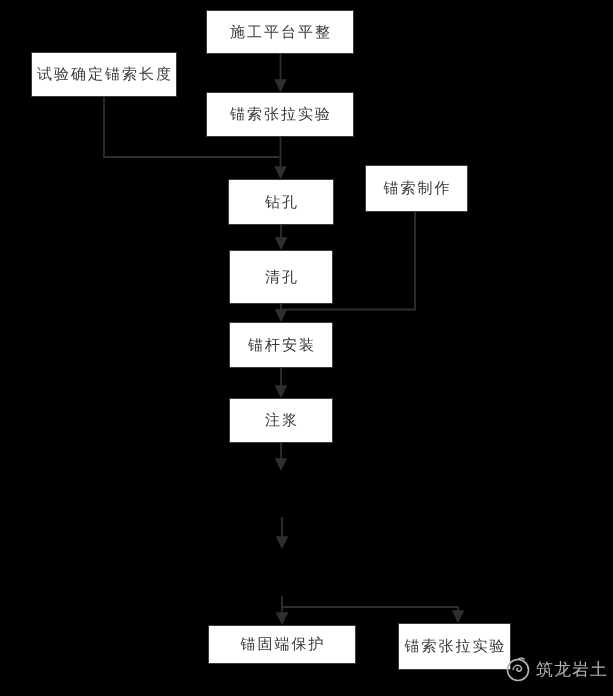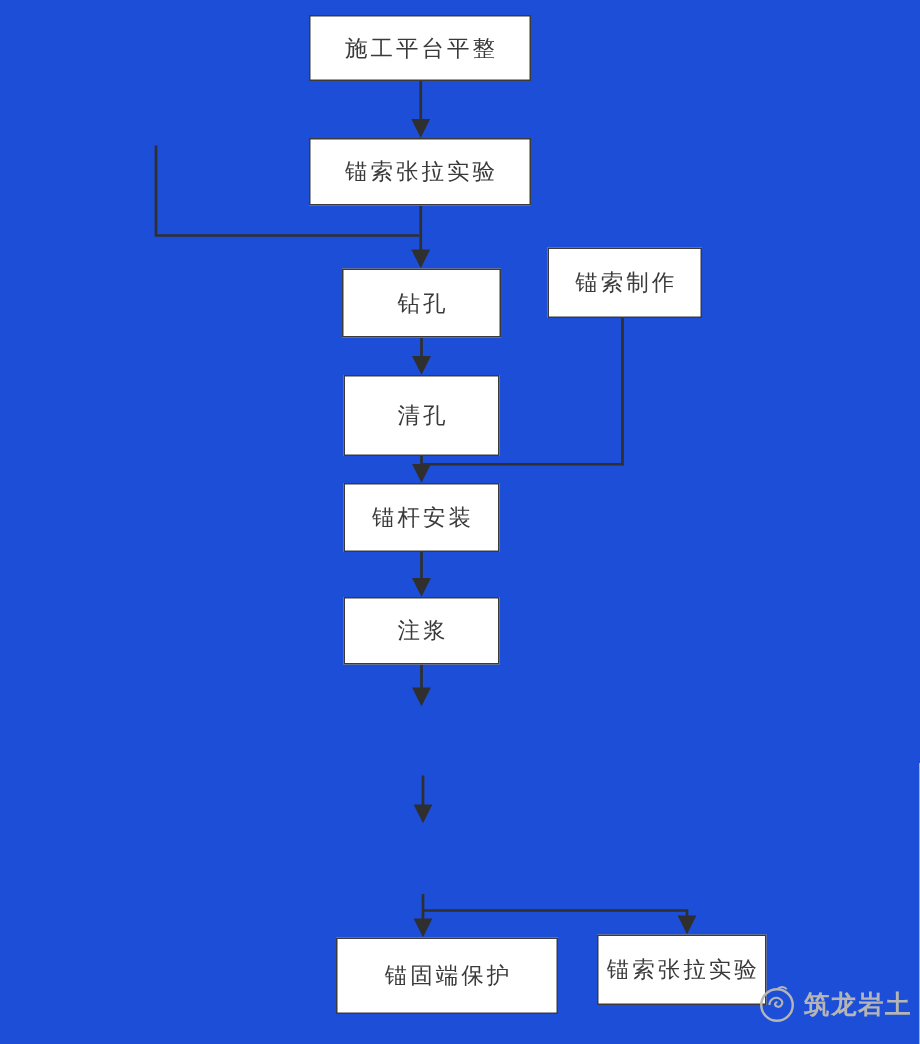--- a/index.html
+++ b/index.html
@@ -5,21 +5,21 @@
   html, body {
     margin: 0;
     padding: 0;
     background: #ffffff;
     font-family: "DejaVu Sans", "Liberation Sans", sans-serif;
   }
   .canvas {
     position: relative;
     width: 613px;
     height: 696px;
-    background: #1d4ed8;
+    background: #000000;
     overflow: hidden;
   }
   .connectors {
     position: absolute;
     left: 0;
     top: 0;
     width: 613px;
     height: 696px;
     pointer-events: none;
   }
@@ -50,21 +50,21 @@
     width: 26px;
     height: 28px;
     flex: 0 0 auto;
   }
   .watermark .wm-text {
     font-size: 17px;
     letter-spacing: 1px;
     margin-left: 5px;
     white-space: nowrap;
     color: #b5b5b5;
-    font-weight: bold;
+    font-weight: normal;
     text-align: right;
   }
 </style>
 </head>
 <body>
 
 <div class="canvas">
 
   <svg class="connectors" width="613" height="696" viewBox="0 0 613 696">
     <defs>
@@ -93,36 +93,37 @@
       <polyline points="282,517 282,547" marker-end="url(#arrow)"></polyline>
 
       <polyline points="282,596 282,623" marker-end="url(#arrow)"></polyline>
 
       <polyline points="282,607 458,607 458,621" marker-end="url(#arrow)"></polyline>
     </g>
   </svg>
 
   <div class="flow-node" style="left:206px; top:10px;  width:148px; height:44px;">施工平台平整</div>
 
+  <div class="flow-node" style="left:31px;  top:52px;  width:146px; height:45px;">试验确定锚索长度</div>
 
   <div class="flow-node" style="left:206px; top:92px;  width:148px; height:45px;">锚索张拉实验</div>
 
   <div class="flow-node" style="left:228px; top:179px; width:106px; height:46px;">钻孔</div>
 
   <div class="flow-node" style="left:365px; top:165px; width:103px; height:47px;">锚索制作</div>
 
   <div class="flow-node" style="left:229px; top:250px; width:104px; height:54px;">清孔</div>
 
   <div class="flow-node" style="left:229px; top:322px; width:104px; height:46px;">锚杆安装</div>
 
   <div class="flow-node" style="left:229px; top:398px; width:104px; height:45px;">注浆</div>
 
 
 
-  <div class="flow-node" style="left:224px; top:625px; width:148px; height:51px;">锚固端保护</div>
+  <div class="flow-node" style="left:208px; top:625px; width:148px; height:39px;">锚固端保护</div>
 
   <div class="flow-node" style="left:398px; top:623px; width:113px; height:47px;">锚索张拉实验</div>
 
   <div class="watermark">
     <svg class="wm-icon" viewBox="0 0 26 28" fill="none">
       <circle cx="13" cy="15" r="10.5" stroke="#b5b5b5" stroke-width="1.6"></circle>
       <path d="M8,15 C8,11 12,9 15,11 C18,13 16,17 13,16 C11,15.4 11.5,13 13.3,13.2" stroke="#b5b5b5" stroke-width="1.4"></path>
       <path d="M13,4.5 C15,2.5 18,2.5 19.5,4.5" stroke="#b5b5b5" stroke-width="1.3"></path>
     </svg>
     <span class="wm-text">筑龙岩土</span>

